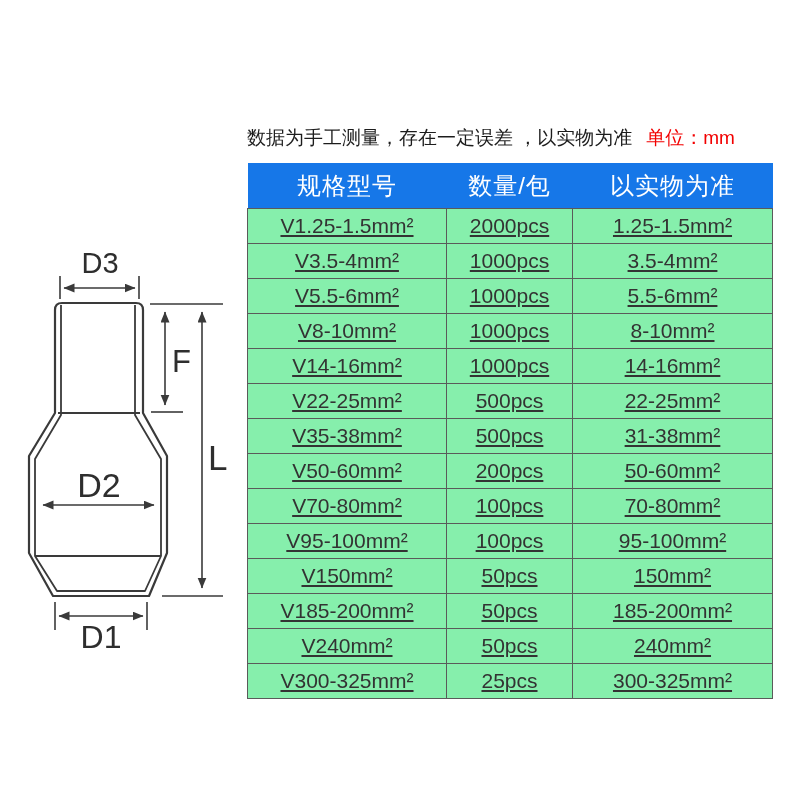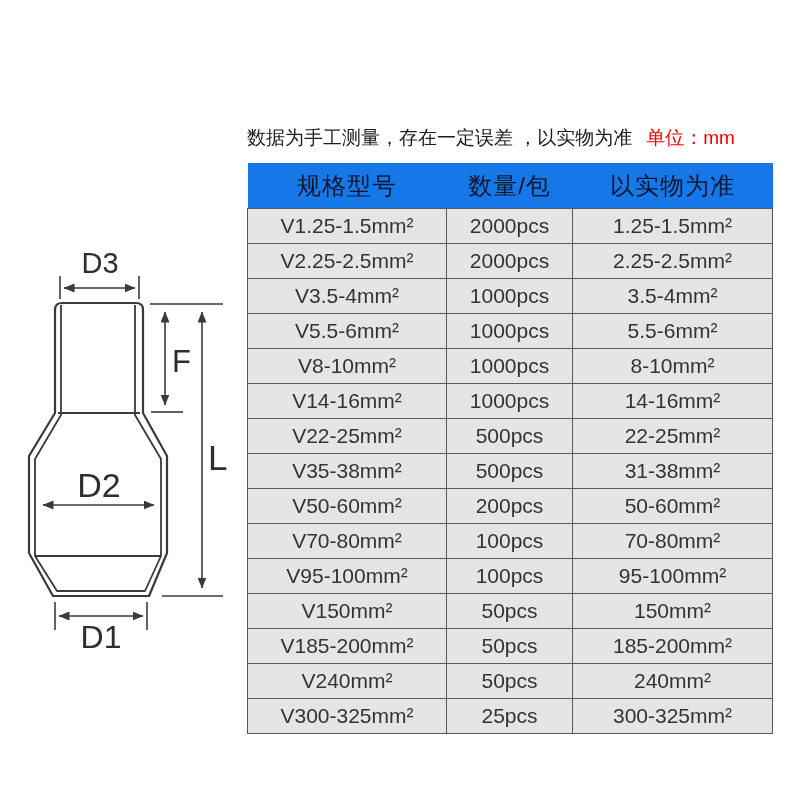--- a/index.html
+++ b/index.html
@@ -34,38 +34,39 @@
   table.spec-table {
     position: absolute;
     left: 247px;
     top: 163px;
     width: 525px;
     border-collapse: collapse;
     table-layout: fixed;
   }
   table.spec-table thead th {
     background: #1677e8;
-    color: #0f172a;
+    color: #ffffff;
     height: 45px;
     font-size: 24px;
     font-weight: 500;
     text-align: center;
     border: none;
     padding: 0;
     letter-spacing: 1px;
   }
   table.spec-table tbody td {
     height: 34px;
     border: 1px solid #5a5a5a;
     text-align: center;
     vertical-align: middle;
     font-size: 21px;
     color: #333333;
     padding: 0;
-    background: #e5e5e5;
+    background: #86efac;
+    text-decoration: underline;
   }
   
   svg.diagram {
     position: absolute;
     left: 0;
     top: 0;
   }
   svg.diagram text {
     font-family: "Liberation Sans", "DejaVu Sans", sans-serif;
     fill: #2e2e2e;
@@ -131,25 +132,20 @@
         <th>以实物为准</th>
       </tr>
     </thead>
     <tbody>
         <tr>
           <td>V1.25-1.5mm²</td>
           <td>2000pcs</td>
           <td>1.25-1.5mm²</td>
         </tr>
         <tr>
-          <td>V2.25-2.5mm²</td>
-          <td>2000pcs</td>
-          <td>2.25-2.5mm²</td>
-        </tr>
-        <tr>
           <td>V3.5-4mm²</td>
           <td>1000pcs</td>
           <td>3.5-4mm²</td>
         </tr>
         <tr>
           <td>V5.5-6mm²</td>
           <td>1000pcs</td>
           <td>5.5-6mm²</td>
         </tr>
         <tr>

